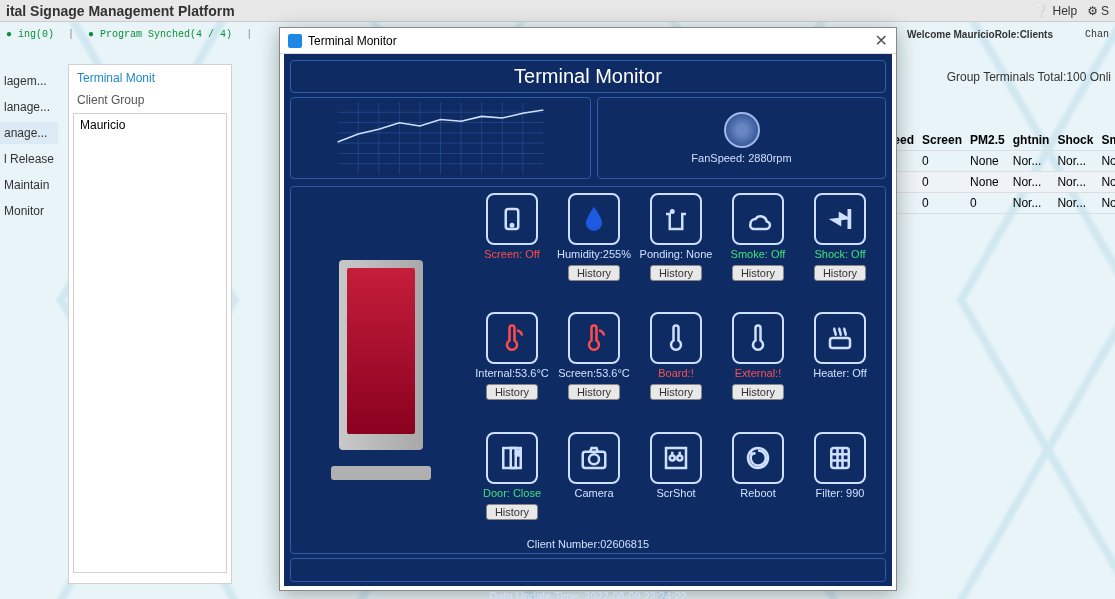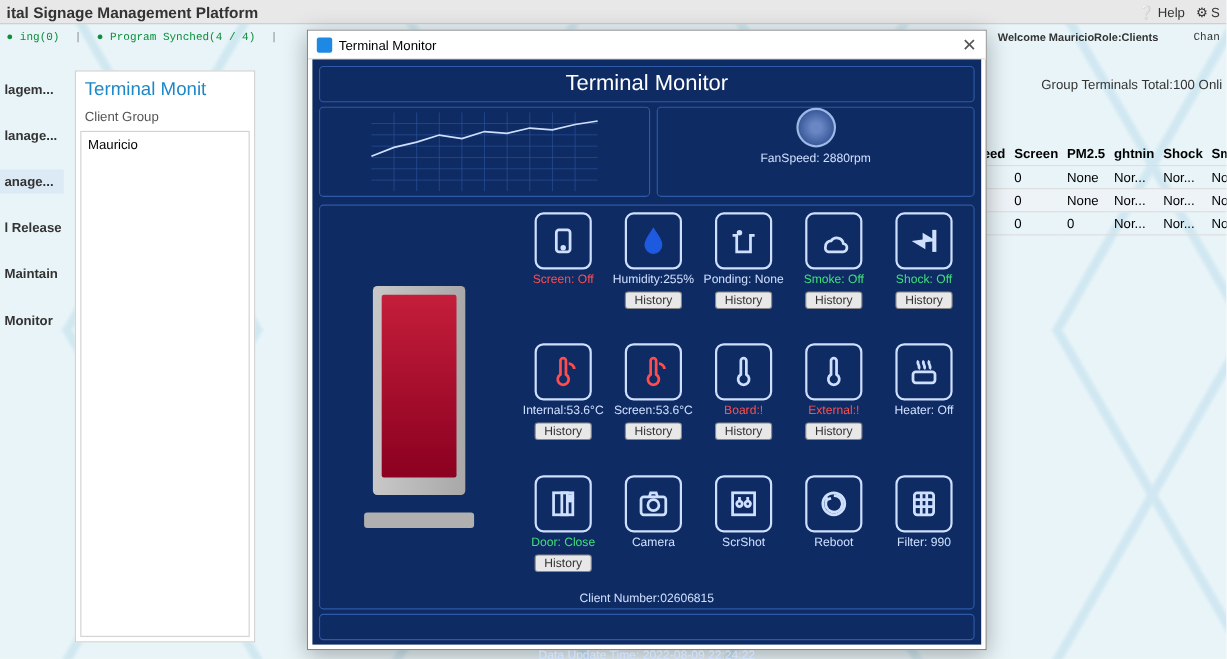--- a/index.html
+++ b/index.html
@@ -30,29 +30,29 @@
   .topbar-right span { display:flex; align-items:center; gap:3px;}
   .statusbar {
     position:absolute; top:22px; left:0; right:0; height:24px;
     display:flex; align-items:center; padding:0 6px; gap:14px;
     font-family:'Courier New',monospace; font-size:10px; color:#0a8f3a;
   }
   .statusbar .sep { color:#888;}
   .statusbar .welcome { margin-left:auto; color:#333; font-weight:bold; font-family:Arial;}
   .sidebar {
     position:absolute; left:0; top:70px; width:58px;
-    display:flex; flex-direction:column; gap:20px;font-weight:bold;
+    display:flex; flex-direction:column; gap:4px;
   }
   .sidebar-item { padding:4px 4px; color:#333; font-size:12px; white-space:nowrap; overflow:hidden;}
   .sidebar-item.sel { background:#dceaf5; }
   .panel {
     position:absolute; left:68px; top:64px; width:164px; height:520px;
     background:#fff; border:1px solid #d0d0d0;
   }
-  .panel-title { color:#1e88c7; font-size:17px; padding:6px 8px;}
+  .panel-title { color:#1e88c7; font-size:12px; padding:6px 8px;}
   .panel-label { color:#555; padding:2px 8px 6px;}
   .panel-list { border:1px solid #d0d0d0; margin:0 4px; height:460px; padding:4px 6px;}
   .rightinfo { position:absolute; right:4px; top:70px; font-size:12px; color:#333;}
   .table-area {
     position:absolute; left:860px; top:130px; right:0;
     font-size:12px;
   }
   .table-area table { border-collapse:collapse; width:100%;}
   .table-area th, .table-area td { border-bottom:1px solid #ddd; padding:3px 4px; text-align:left; white-space:nowrap;}
   .table-area tr.alt { background:#eef3f7;}
@@ -75,21 +75,21 @@
     text-align:center; color:#fff; font-size:20px; padding:4px 0;
   }
   .row-top { display:flex; gap:6px; margin:0 6px;}
   .chart-box {
     flex:1; border:1px solid #2e5aa8; border-radius:4px; height:82px;
     position:relative; padding:4px 6px;
   }
   .chart-box svg { width:100%; height:100%;}
   .fan-box {
     flex:1; border:1px solid #2e5aa8; border-radius:4px; height:82px;
-    display:flex; flex-direction:column; align-items:center; justify-content:flex-start; gap:4px;
+    display:flex; flex-direction:column; align-items:center; justify-content:center; gap:4px;
   }
   .fan-icon { width:36px; height:36px; border-radius:50%; border:2px solid #9fb8e8;
     background:radial-gradient(circle,#6a87c4 20%,#3a5a9a 70%);}
   .fan-label { color:#cfe0ff; font-size:11px;}
   .main-grid {
     position:absolute; top:132px; left:6px; right:6px; bottom:32px;
     border:1px solid #2e5aa8; border-radius:4px;
     display:flex;
   }
   .device-img {

